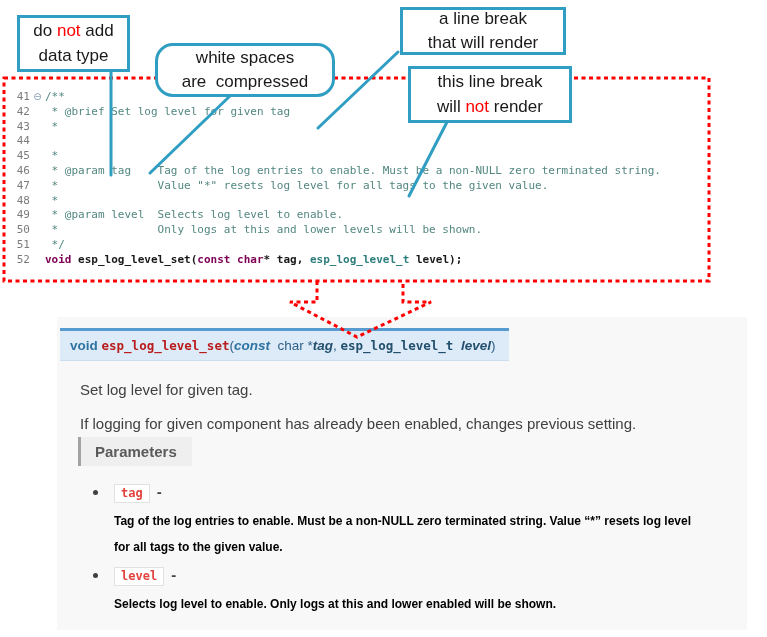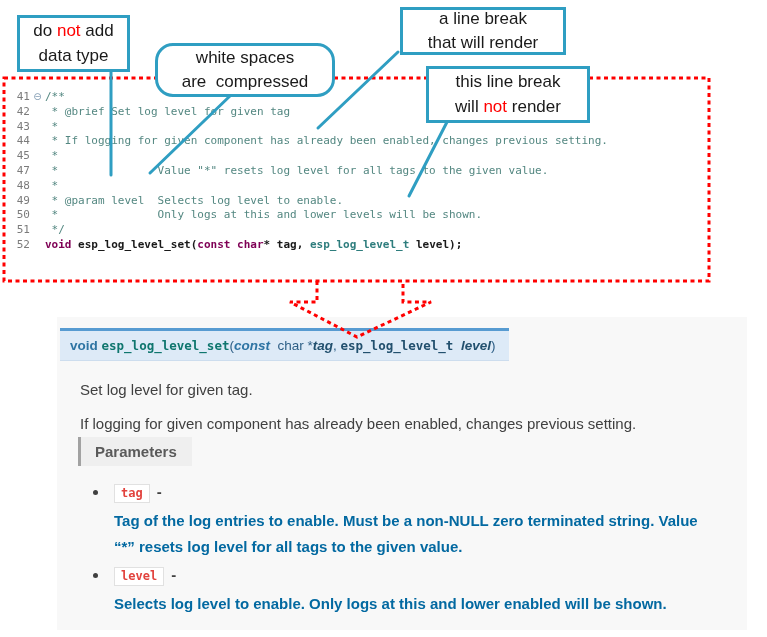--- a/index.html
+++ b/index.html
@@ -7,21 +7,21 @@
           font-family:"Liberation Sans",sans-serif;padding-left:10px;}
 
   
   .callout{position:absolute;background:#fff;border:3px solid var(--accent-teal);
            color:#1a1a1a;font-size:17px;line-height:1.42;text-align:center;
            display:flex;flex-direction:column;justify-content:center;z-index:6;white-space:pre;}
   .callout .red{color:var(--accent-red);}
   #callout-0{left:17px;top:15px;width:107px;height:51px;}
   #callout-1{left:155px;top:43px;width:174px;height:48px;border-radius:18px;}
   #callout-2{left:400px;top:7px;width:160px;height:42px;}
-  #callout-3{left:426px;top:66px;width:158px;height:51px;}
+  #callout-3{left:408px;top:66px;width:158px;height:51px;}
 
   
   #overlay{position:absolute;left:0;top:0;z-index:5;pointer-events:none;}
 
   
   #code-editor{position:absolute;left:8px;top:90px;z-index:2;
                font-family:"DejaVu Sans Mono","Liberation Mono",monospace;font-size:11px;}
   .code-row{display:flex;height:14.8px;line-height:14.8px;white-space:pre;}
   .gutter{display:inline-block;width:22px;text-align:right;color:#7b7b7b;flex:none;}
   .fold{display:inline-block;width:15px;text-align:center;color:#87a0b6;font-size:10px;flex:none;
@@ -35,58 +35,59 @@
 
   
   #docs-panel{position:absolute;left:57px;top:317px;width:690px;height:313px;
               background:#f8f8f8;z-index:1;}
   #signature-bar{position:absolute;left:60px;top:328px;display:inline-block;
                  background:#ddeaf7;border-top:3px solid var(--accent-blue);
                  border-bottom:1px solid #cdddee;padding:5px 14px 6px 10px;white-space:pre;z-index:2;}
   .sg-sans{font-size:13.5px;color:#2e5f86;}
   .sg-kwblue{font-size:13.5px;color:#2e74a3;font-weight:bold;}
   .sg-sans-it{font-size:13.5px;color:#2e74a3;font-style:italic;font-weight:bold;}
-  .sg-name{font-family:"DejaVu Sans Mono",monospace;font-size:12.5px;font-weight:bold;color:#0f766e;}
+  .sg-name{font-family:"DejaVu Sans Mono",monospace;font-size:12.5px;font-weight:bold;color:#b91c1c;}
   .sg-mono{font-family:"DejaVu Sans Mono",monospace;font-size:12.5px;font-weight:bold;color:#22506e;}
   .sg-mono-it{font-size:13.5px;font-style:italic;font-weight:bold;color:#22506e;}
 
   .doc-par{position:absolute;font-size:15px;color:#404040;z-index:2;}
   #doc-brief{left:80px;top:381px;}
   #doc-detail{left:80px;top:415px;}
   #parameters-label{position:absolute;left:78px;top:437px;background:#efefef;
                     border-left:3px solid #a2a2a2;padding:6px 15px 6px 14px;
                     font-size:15px;font-weight:bold;color:#5a5a5a;z-index:2;}
   .param-item{position:absolute;left:114px;width:590px;z-index:2;font-weight:bold;}
   .param-item.p0{top:483px;}
   .param-item.p1{top:566px;}
   .chip-row{position:relative;height:20px;}
   .bullet{position:absolute;left:-21px;top:7px;width:5px;height:5px;border-radius:50%;
           background:#404040;}
   .param-chip{display:inline-block;font-family:"DejaVu Sans Mono","Liberation Mono",monospace;
               font-size:12px;color:var(--chip-red);background:#fff;border:1px solid #e1e1e1;
               padding:1px 6px 2px 6px;}
   .param-dash{font-size:15px;color:#404040;margin-left:7px;}
-  .param-desc{margin-top:5px;font-size:15px;line-height:26px;color:#0369a1;}
+  .param-desc{margin-top:5px;font-size:12px;line-height:26px;color:#000000;}
 </style>
 </head>
 <body>
 
 <div id="canvas">
 
   <div class="callout" id="callout-0"><div><span>do </span><span class="red">not</span><span> add</span></div><div><span>data type</span></div></div>
   <div class="callout" id="callout-1"><div><span>white spaces</span></div><div><span>are  compressed</span></div></div>
   <div class="callout" id="callout-2"><div><span>a line break</span></div><div><span>that will render</span></div></div>
   <div class="callout" id="callout-3"><div><span>this line break</span></div><div><span>will </span><span class="red">not</span><span> render</span></div></div>
 
   <div id="code-editor">
       <div class="code-row"><span class="gutter">41</span><span class="fold">⊖</span><span class="code-text"><span class="c-comment">/**</span></span></div>
       <div class="code-row"><span class="gutter">42</span><span class="fold"></span><span class="code-text"><span class="c-comment"> * @brief Set log level for given tag</span></span></div>
       <div class="code-row"><span class="gutter">43</span><span class="fold"></span><span class="code-text"><span class="c-comment"> *</span></span></div>
-      <div class="code-row"><span class="gutter">44</span><span class="fold"></span><span class="code-text"><span class="c-comment"> * If logging for given component has already been enabled, changes previous setting.</span></span></div>
+      <div class="code-row"><span class="gutter">44</span><span class="fold"></span></div>
       <div class="code-row"><span class="gutter">45</span><span class="fold"></span><span class="code-text"><span class="c-comment"> *</span></span></div>
+      <div class="code-row"><span class="gutter">46</span><span class="fold"></span><span class="code-text"><span class="c-comment"> * @param tag    Tag of the log entries to enable. Must be a non-NULL zero terminated string.</span></span></div>
       <div class="code-row"><span class="gutter">47</span><span class="fold"></span><span class="code-text"><span class="c-comment"> *               Value "*" resets log level for all tags to the given value.</span></span></div>
       <div class="code-row"><span class="gutter">48</span><span class="fold"></span><span class="code-text"><span class="c-comment"> *</span></span></div>
       <div class="code-row"><span class="gutter">49</span><span class="fold"></span><span class="code-text"><span class="c-comment"> * @param level  Selects log level to enable.</span></span></div>
       <div class="code-row"><span class="gutter">50</span><span class="fold"></span><span class="code-text"><span class="c-comment"> *               Only logs at this and lower levels will be shown.</span></span></div>
       <div class="code-row"><span class="gutter">51</span><span class="fold"></span><span class="code-text"><span class="c-comment"> */</span></span></div>
       <div class="code-row"><span class="gutter">52</span><span class="fold"></span><span class="code-text bold"><span class="c-kw">void</span><span class="c-plain"> esp_log_level_set(</span><span class="c-kw">const</span><span class="c-plain"> </span><span class="c-kw">char</span><span class="c-plain">* tag, </span><span class="c-type">esp_log_level_t</span><span class="c-plain"> level);</span></span></div>
     </div>
 
   <div id="docs-panel"></div>
   <div id="signature-bar"><span class="sg-kwblue">void </span><span class="sg-name">esp_log_level_set</span><span class="sg-sans">(</span><span class="sg-sans-it">const</span><span class="sg-sans">  char *</span><span class="sg-mono-it">tag</span><span class="sg-sans">, </span><span class="sg-mono">esp_log_level_t </span><span class="sg-mono-it">level</span><span class="sg-sans">)</span></div>

